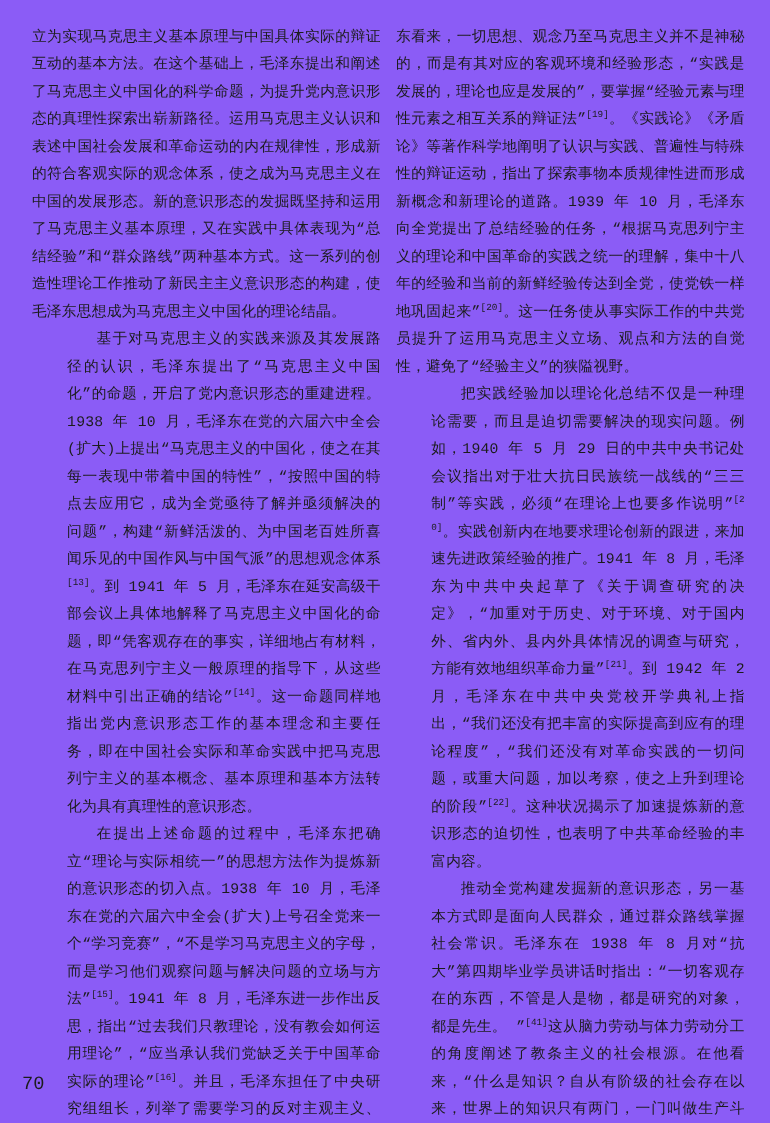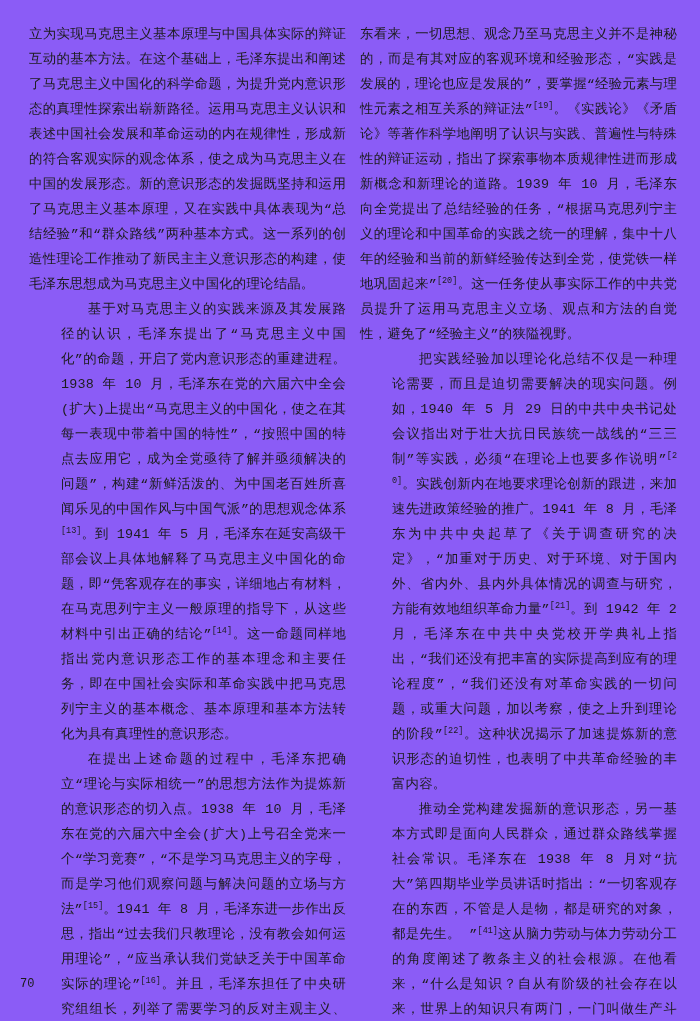--- a/index.html
+++ b/index.html
@@ -42,21 +42,21 @@
   .column p sup {
     font-size: 8.5px;
     line-height: 0;
     vertical-align: super;
     letter-spacing: 0;
   }
   .page-number {
     position: absolute;
     left: 20px;
     top: 977px;
-    font-size: 12px;
+    font-size: 17px;
     color: #1c1c1c;
   }
 </style>
 </head>
 <body>
 
 <div class="page">
   <div class="columns">
     <div class="column">
       <p class="para">立为实现马克思主义基本原理与中国具体实际的辩证互动的基本方法。在这个基础上，毛泽东提出和阐述了马克思主义中国化的科学命题，为提升党内意识形态的真理性探索出崭新路径。运用马克思主义认识和表述中国社会发展和革命运动的内在规律性，形成新的符合客观实际的观念体系，使之成为马克思主义在中国的发展形态。新的意识形态的发掘既坚持和运用了马克思主义基本原理，又在实践中具体表现为“总结经验”和“群众路线”两种基本方式。这一系列的创造性理论工作推动了新民主主义意识形态的构建，使毛泽东思想成为马克思主义中国化的理论结晶。</p>

